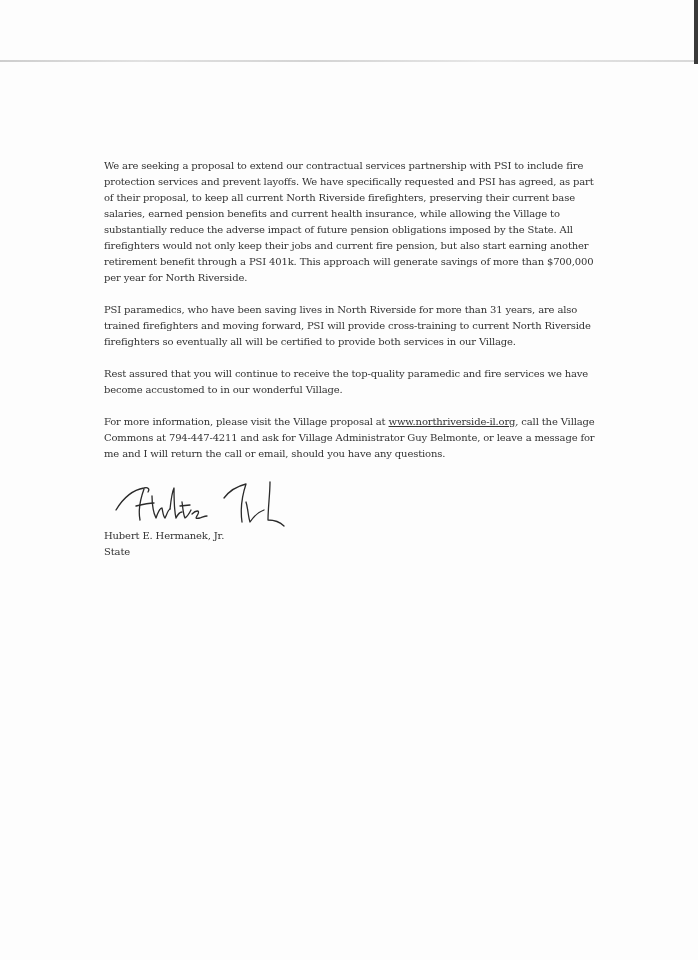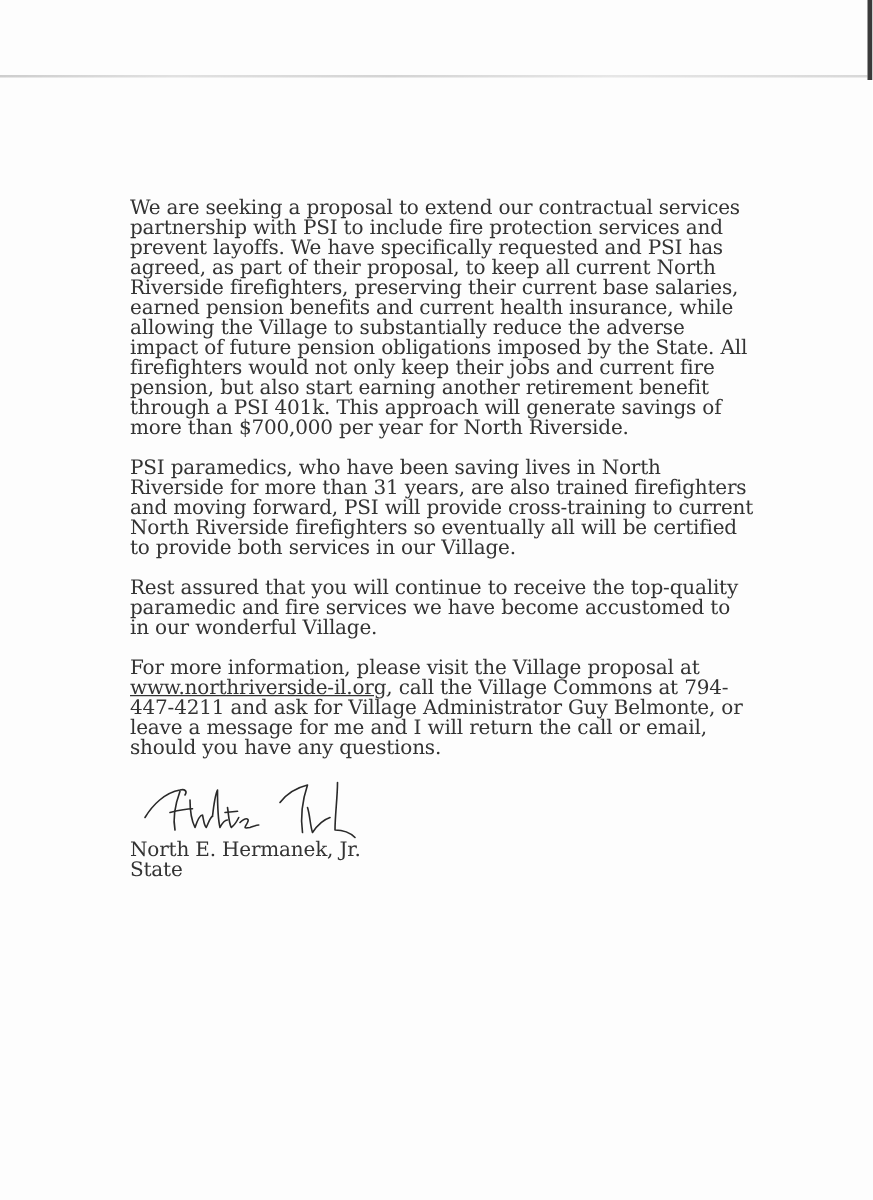--- a/index.html
+++ b/index.html
@@ -30,21 +30,21 @@
       width: 4px;
       height: 64px;
       background: #3a3a3a;
     }
     .letter-body {
       position: absolute;
       left: 104px;
       top: 158px;
       width: 500px;
       font-family: "DejaVu Serif", "Liberation Serif", serif;
-      font-size: 16px;
+      font-size: 10px;
       line-height: 16px;
       color: #333333;
       letter-spacing: -0.15px;
     }
     .letter-body p {
       margin: 0 0 16px 0;
     }
     .link {
       color: #333333;
       text-decoration: underline;
@@ -92,15 +92,15 @@
         <path d="M74,26 C75,32 75,38 77,42 C80,40 82,36 83,34"></path>
         <path d="M72,30 L82,29"></path>
         <path d="M84,38 C88,34 92,34 90,38 C88,42 86,43 92,42 C95,41 97,40 99,40"></path>
         <path d="M116,22 C122,14 130,10 138,8 C134,20 132,32 134,46"></path>
         <path d="M138,26 C140,32 140,40 142,46 C146,40 150,36 156,34"></path>
         <path d="M162,6 C162,18 160,32 160,44 C166,44 172,46 176,50"></path>
       </g>
     </svg>
   </div>
 
-  <span class="signer-name">North E. Hermanek, Jr.</span>
+  <span class="signer-name">Hubert E. Hermanek, Jr.</span>
   <span class="signer-title">State</span>
 </div>
 
 </body></html>

